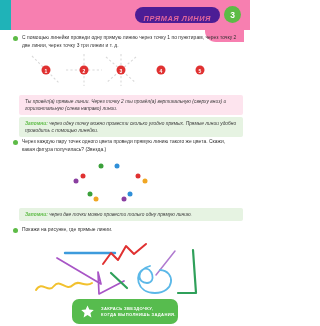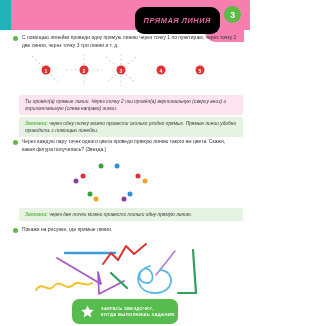--- a/index.html
+++ b/index.html
@@ -48,26 +48,26 @@
     position: absolute;
     right: 6px; top: 30px;
     width: 39px; height: 12px;
     background: #f77fb0;
     border-bottom-left-radius: 11px;
   }
 
   .title-pill {
     position: absolute;
     right: 30px; top: 7px;
-    height: 27px;
+    height: 16px;
     padding: 0 9px;
-    background: #000000;
+    background: #4c1d95;
     border-radius: 9px;
     display: flex;
-    align-items: center;
+    align-items: flex-end;
     justify-content: center;
   }
   .title-pill span {
     font-size: 7.4px;
     font-weight: bold;
     letter-spacing: 0.55px;
     color: #e2679c;
     font-style: italic;
     white-space: nowrap;
   }

